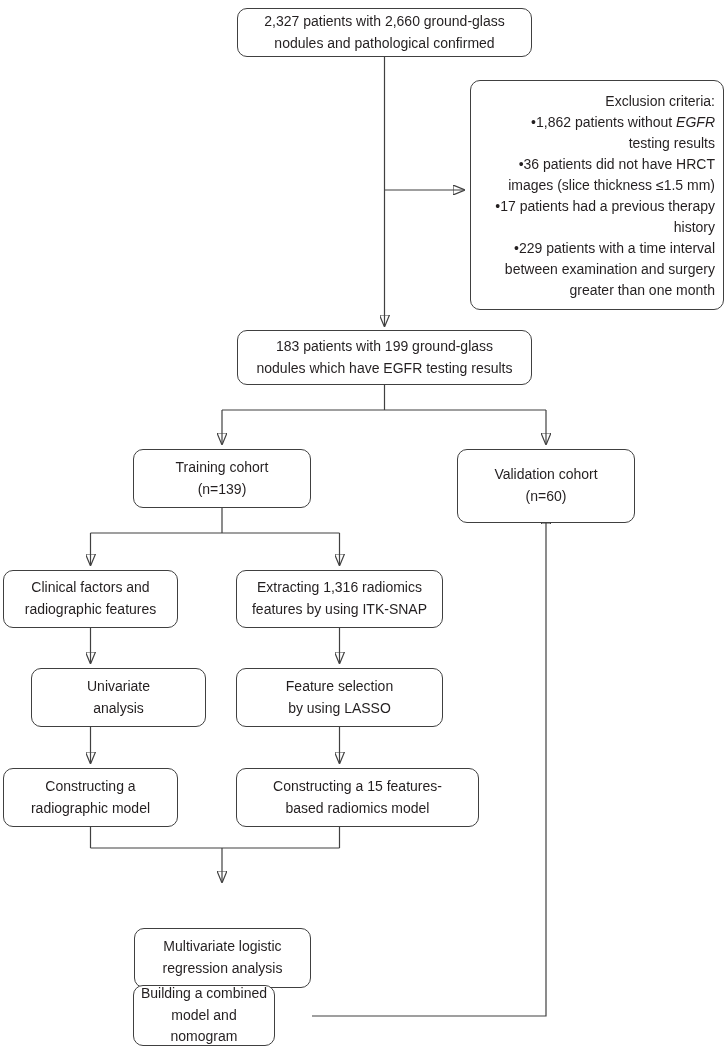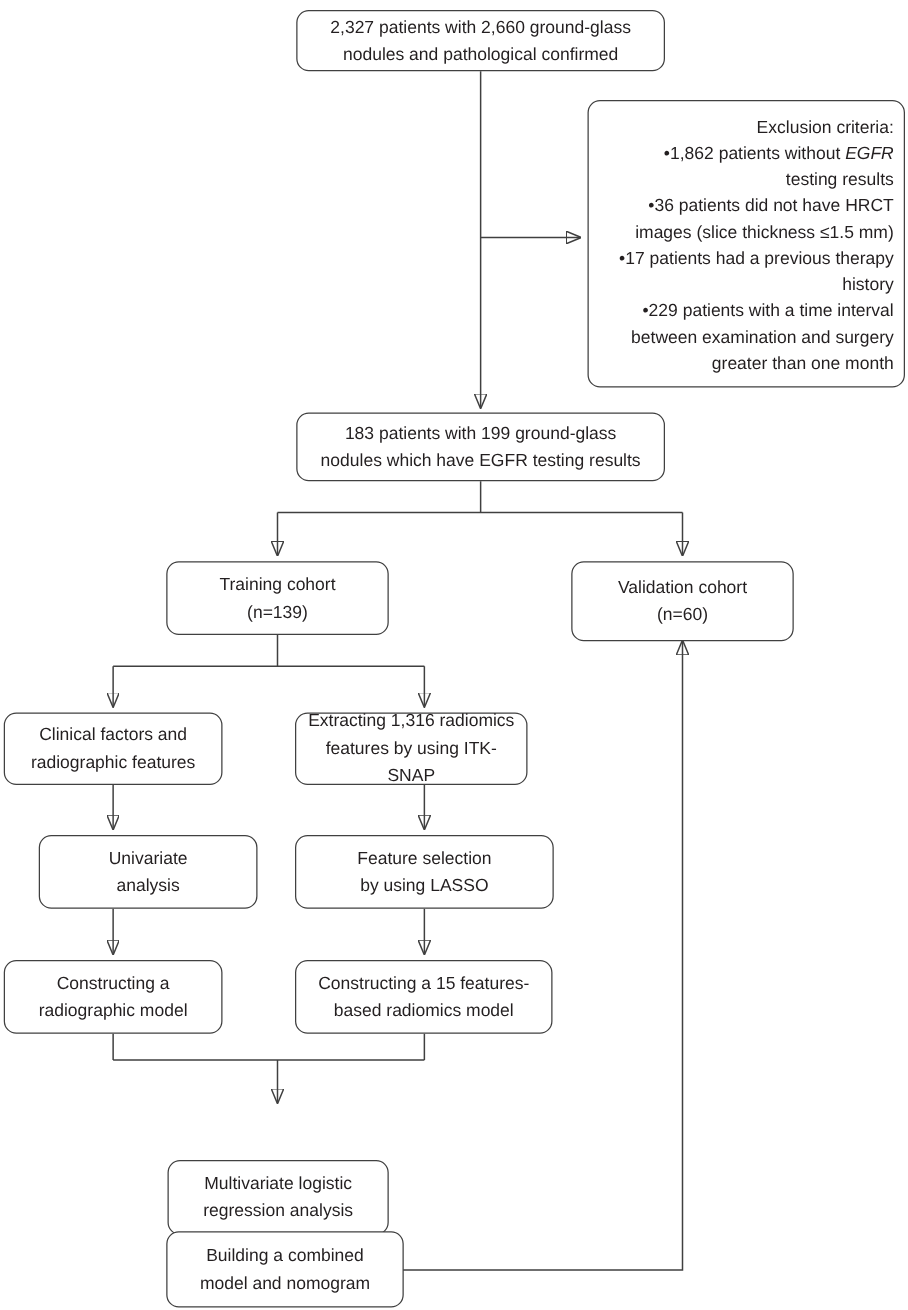--- a/index.html
+++ b/index.html
@@ -66,29 +66,29 @@
     margin-left: -13px;
   }
   .exclusion .italic {
     font-style: italic;
   }
   
   .b-initial      { left: 237px; top: 8px;   width: 295px; height: 49px; }
   .b-exclusion    { left: 470px; top: 80px;  width: 254px; height: 230px; }
   .b-second       { left: 237px; top: 330px; width: 295px; height: 55px; }
   .b-training     { left: 133px; top: 449px; width: 178px; height: 59px; }
-  .b-validation   { left: 457px; top: 449px; width: 178px; height: 64px; }
+  .b-validation   { left: 457px; top: 449px; width: 178px; height: 74px; }
   .b-clinical     { left: 3px;   top: 570px; width: 175px; height: 58px; }
-  .b-extracting   { left: 236px; top: 570px; width: 186px; height: 58px; }
+  .b-extracting   { left: 236px; top: 570px; width: 207px; height: 58px; }
   .b-univariate   { left: 3px;   top: 668px; width: 175px; height: 59px; margin-left: 28px; }
   .b-feature      { left: 236px; top: 668px; width: 207px; height: 59px; }
   .b-radiographic { left: 3px;   top: 768px; width: 175px; height: 59px; justify-content: center; }
-  .b-radiomics    { left: 236px; top: 768px; width: 206px; height: 59px; }
+  .b-radiomics    { left: 236px; top: 768px; width: 243px; height: 59px; }
   .b-multivariate { left: 134px; top: 928px; width: 177px; height: 60px; }
-  .b-building     { left: 133px; top: 985px; width: 190px; height: 61px; }
+  .b-building     { left: 133px; top: 985px; width: 142px; height: 61px; }
 </style>
 </head>
 <body>
 
 <div class="canvas">
 
   <svg class="connectors" viewBox="0 0 726 1048" xmlns="http://www.w3.org/2000/svg">
     <defs>
       <marker id="arrow" viewBox="0 0 12 10" markerWidth="12" markerHeight="10" refX="11" refY="5" orient="auto" markerUnits="userSpaceOnUse">
         <path d="M0,0 L12,5 L0,10 Z" fill="#231f20" stroke="none"></path>

